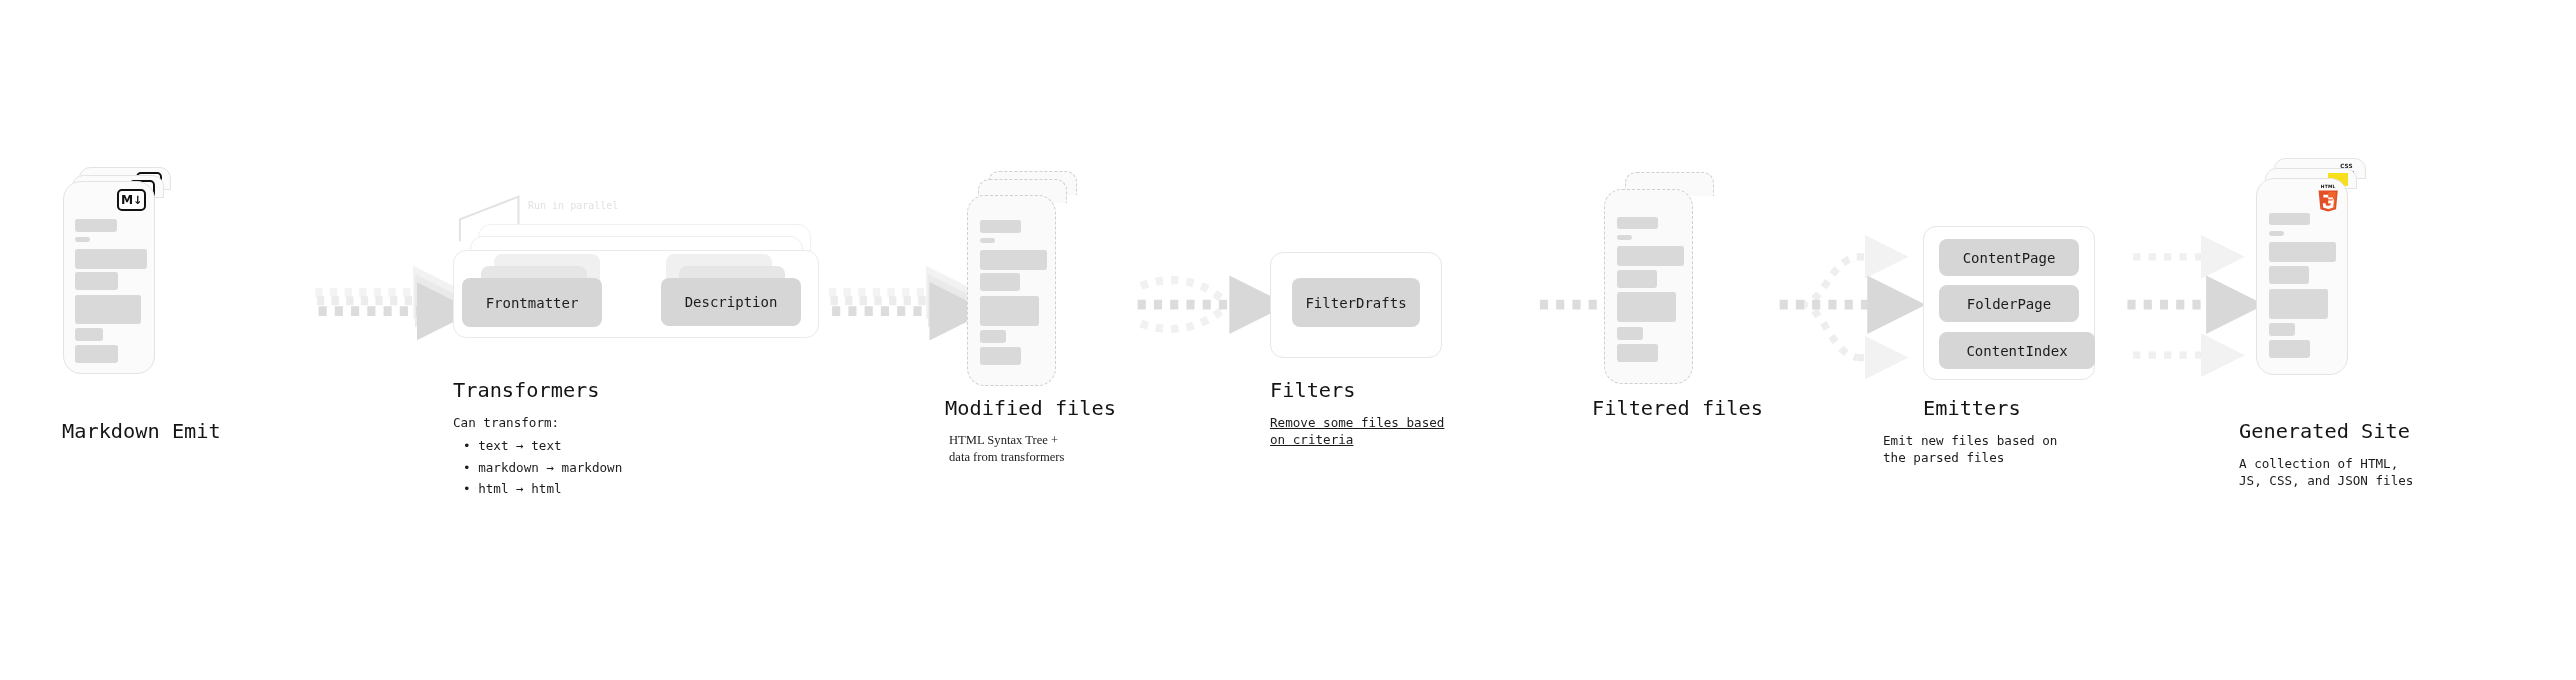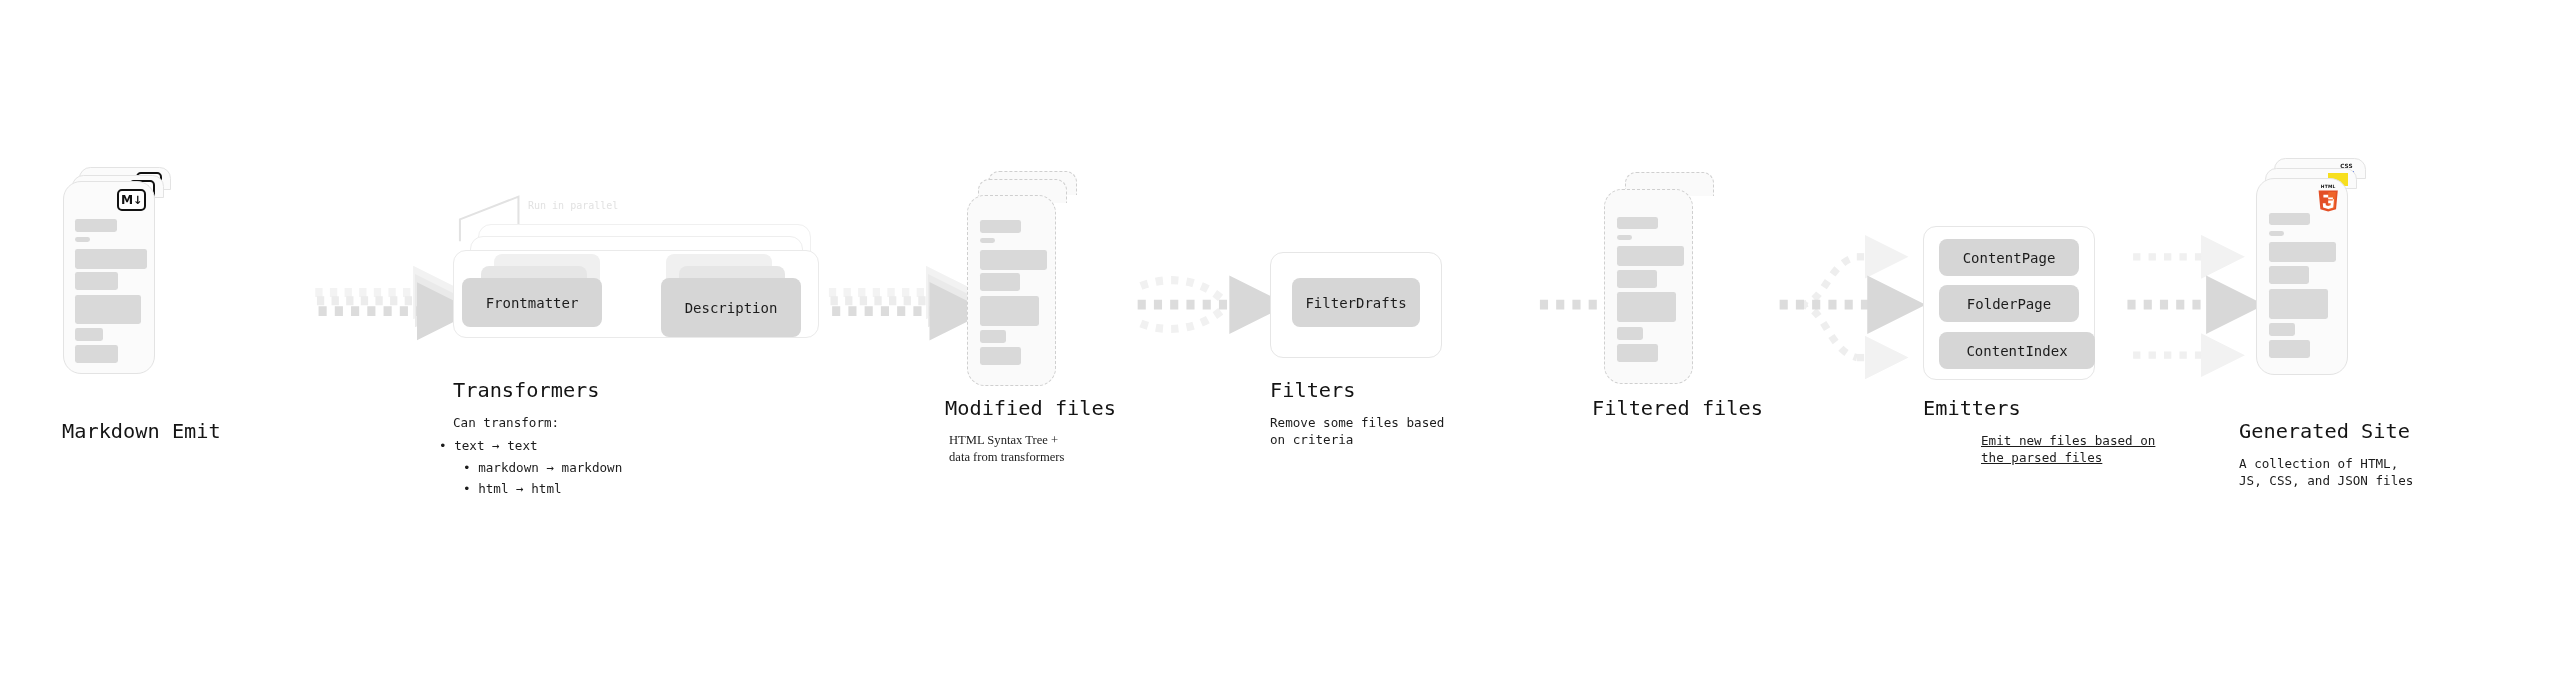--- a/index.html
+++ b/index.html
@@ -206,27 +206,27 @@
       <div class="groupbox" style="left:453px;top:250px;width:366px;height:88px;border-color:#eaeaea;"></div>
 
       <div class="chip" style="left:494px;top:254px;width:106px;height:48px;background:#f0f0f0;color:transparent;"></div>
       <div class="chip" style="left:481px;top:266px;width:106px;height:48px;background:#e6e6e6;color:transparent;"></div>
       <div class="chip" style="left:462px;top:278px;width:140px;height:49px;">
         <span>Frontmatter</span>
       </div>
 
       <div class="chip" style="left:666px;top:254px;width:106px;height:48px;background:#f0f0f0;color:transparent;"></div>
       <div class="chip" style="left:679px;top:266px;width:106px;height:48px;background:#e6e6e6;color:transparent;"></div>
-      <div class="chip" style="left:661px;top:278px;width:140px;height:59px;">
+      <div class="chip" style="left:661px;top:278px;width:140px;height:48px;">
         <span>Description</span>
       </div>
 
       <div class="title" style="left:453px;top:378px;">Transformers</div>
       <div class="desc" style="left:453px;top:414px;">Can transform:</div>
-      <div class="bullets" style="left:439px;top:436px;">• text → text</div>
+      <div class="bullets" style="left:463px;top:436px;">• text → text</div>
       <div class="bullets" style="left:463px;top:458px;">• markdown → markdown</div>
       <div class="bullets" style="left:463px;top:479px;">• html → html</div>
     </div>
 
     <div>
       <div class="doc dashed" style="left:988px;top:171px;width:89px;height:24.4px;border-radius:11.4px 11.4px 0 0;border-bottom:none;"></div>
       <div class="doc dashed" style="left:978px;top:179px;width:89px;height:24.4px;border-radius:11.4px 11.4px 0 0;border-bottom:none;"></div>
       <div class="doc dashed" style="left:967px;top:195px;width:89px;height:191px;">
         <div class="skel" style="left:12.2px;top:24.4px;width:41px;height:12.2px;"></div>
         <div class="skel" style="left:12.2px;top:42px;width:14.6px;height:4.9px;"></div>
@@ -240,21 +240,21 @@
       <div class="desc" style="left:949px;top:432px;font-family:Liberation Serif, serif;">HTML Syntax Tree +
 data from transformers</div>
     </div>
 
     <div>
       <div class="groupbox" style="left:1270px;top:252px;width:172px;height:106px;"></div>
       <div class="chip" style="left:1292px;top:278px;width:128px;height:49px;">
         <span>FilterDrafts</span>
       </div>
       <div class="title" style="left:1270px;top:378px;">Filters</div>
-      <div class="desc" style="left:1270px;top:414px;">Remove some files based
+      <div class="desc" style="left:1270px;top:414px;text-decoration:underline;">Remove some files based
 on criteria</div>
     </div>
 
     <div>
       <div class="doc dashed" style="left:1625px;top:172px;width:89px;height:24.4px;border-radius:11.4px 11.4px 0 0;border-bottom:none;"></div>
       <div class="doc dashed" style="left:1604px;top:189px;width:89px;height:195px;">
         <div class="skel" style="left:12.2px;top:27px;width:41px;height:12.2px;"></div>
         <div class="skel" style="left:12.2px;top:45px;width:14.6px;height:4.9px;"></div>
         <div class="skel" style="left:12.2px;top:56px;width:67px;height:19.5px;"></div>
         <div class="skel" style="left:12.2px;top:80px;width:40px;height:18px;"></div>
@@ -271,21 +271,21 @@
       <div class="chip" style="left:1939px;top:239px;width:140px;height:37px;">
         <span>ContentPage</span>
       </div>
       <div class="chip" style="left:1939px;top:285px;width:140px;height:37px;">
         <span>FolderPage</span>
       </div>
       <div class="chip" style="left:1939px;top:332px;width:156px;height:37px;">
         <span>ContentIndex</span>
       </div>
       <div class="title" style="left:1923px;top:396px;">Emitters</div>
-      <div class="desc" style="left:1981px;top:432px;text-decoration:underline;">Emit new files based on
+      <div class="desc" style="left:1883px;top:432px;">Emit new files based on
 the parsed files</div>
     </div>
 
     <div>
       <div class="doc" style="left:2274px;top:158px;width:92px;height:21px;border-radius:11.4px 11.4px 0 0;">
         <div style="position:absolute;right:11.4px;top:12.2px;width:14.6px;height:3.3px;background:#264de4;"></div>
         <div style="position:absolute;right:8.1px;top:4.1px;width:21px;text-align:center;color:#1a1a1a;font-family:'DejaVu Sans','Liberation Sans',sans-serif;font-weight:bold;font-size:5.7px;">CSS</div>
       </div>
       <div class="doc" style="left:2265px;top:168px;width:92px;height:21px;border-radius:11.4px 11.4px 0 0;">
         <div style="position:absolute;right:8.1px;top:4.1px;width:19.5px;height:13px;background:#f7df1e;"></div>

